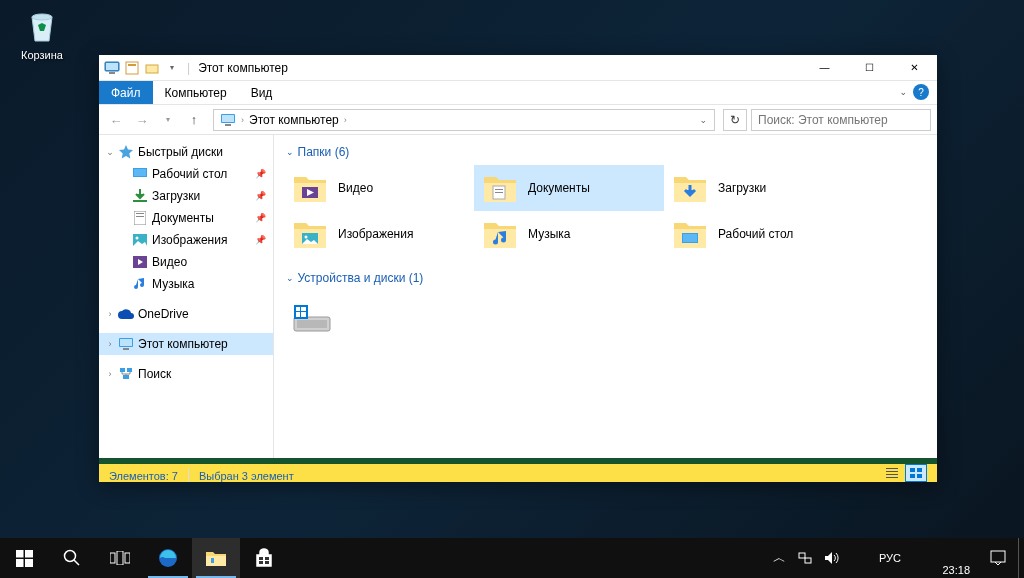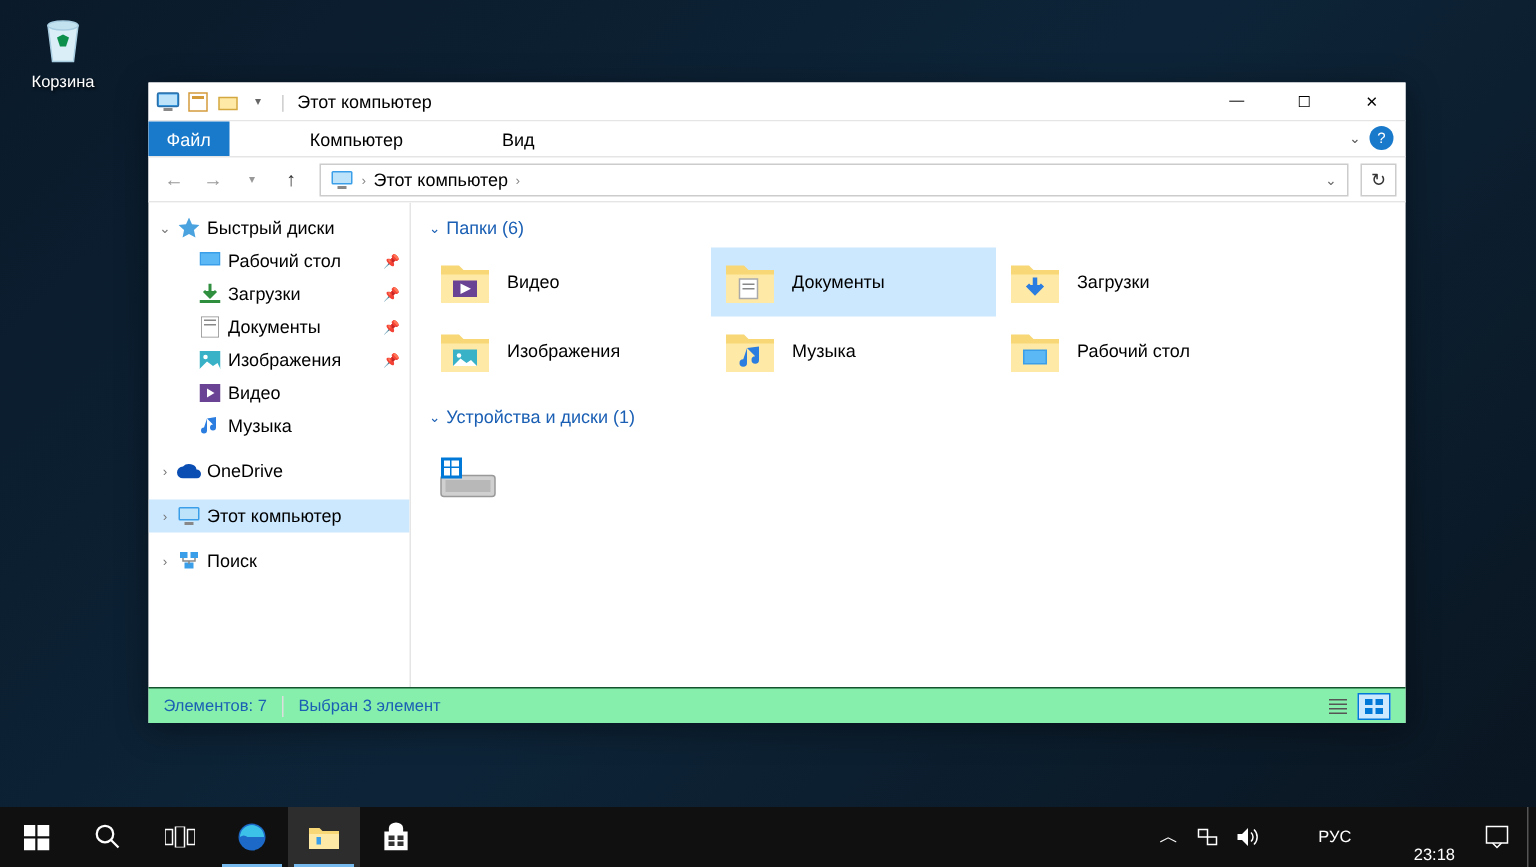--- a/index.html
+++ b/index.html
@@ -13,21 +13,21 @@
   
   
   .window { position: absolute; left: 99px; top: 55px; width: 838px; height: 427px; background: white; box-shadow: 0 4px 20px rgba(0,0,0,0.4); display: flex; flex-direction: column; }
   .titlebar { height: 26px; display: flex; align-items: center; background: #fff; border-bottom: 1px solid #e5e5e5; font-size: 12px; }
   .titlebar .qat { display: flex; align-items: center; gap: 2px; padding: 0 4px; }
   .qat-ic { width: 18px; height: 18px; display: flex; align-items: center; justify-content: center; }
   .titlebar .title { padding-left: 6px; flex: 1; }
   .win-controls { display: flex; }
   .win-btn { width: 45px; height: 26px; display: flex; align-items: center; justify-content: center; font-size: 10px; }
   
-  .ribbon-tabs { height: 24px; display: flex; align-items: stretch; background: #fff; border-bottom: 1px solid #e5e5e5; font-size: 12px; position: relative; gap: 42px; }
+  .ribbon-tabs { height: 24px; display: flex; align-items: stretch; background: #fff; border-bottom: 1px solid #e5e5e5; font-size: 12px; position: relative; }
   .tab { padding: 0 12px; display: flex; align-items: center; cursor: pointer; }
   .tab.file { background: #1979ca; color: white; }
   .help-icon { position: absolute; right: 8px; top: 3px; width: 16px; height: 16px; border-radius: 50%; background: #1979ca; color: white; font-size: 10px; display: flex; align-items: center; justify-content: center; }
   .ribbon-chevron { position: absolute; right: 30px; top: 6px; font-size: 9px; color: #555;}
   
   .navbar { height: 30px; display: flex; align-items: center; gap: 4px; padding: 2px 6px; border-bottom: 1px solid #e5e5e5; background: #fff; }
   .nav-btn { width: 22px; height: 22px; display: flex; align-items: center; justify-content: center; color: #999; font-size: 13px; }
   .nav-btn.active { color: #333; }
   .addr-bar { flex: 1; height: 22px; border: 1px solid #ccc; display: flex; align-items: center; font-size: 12px; padding: 0 3px; margin: 0 4px; }
   .addr-seg { display: flex; align-items: center; gap: 2px; padding: 0 3px; }
@@ -56,21 +56,21 @@
   .folder-ic { width: 36px; height: 34px; position: relative; }
   .folder-lbl { font-size: 12px; }
   .drive-item { width: 230px; height: 56px; display: flex; align-items: center; gap: 10px; padding: 4px 8px; }
   .drive-ic { width: 40px; height: 40px; }
   .drive-info { flex:1; }
   .drive-name { font-size: 12px; margin-bottom: 3px; }
   .drive-bar { width: 150px; height: 11px; border: 1px solid #b8b8b8; background: #e6e6e6; margin-bottom: 2px; position: relative; }
   .drive-fill { height: 100%; background: #26a0da; }
   .drive-text { font-size: 11px; color: #6d6d6d; }
   
-  .statusbar { height: 24px; border-top: 1px solid #14532d; display: flex; align-items: center; font-size: 11px; padding: 0 10px; color: #1a5fb4; background: #86efac; }
+  .statusbar { height: 24px; border-top: 6px solid #14532d; display: flex; align-items: flex-end; font-size: 11px; padding: 0 10px; color: #1a5fb4; background: #fde047; }
   .status-sep { width: 1px; height: 14px; background: #ddd; margin: 0 10px; }
   .status-right { margin-left: auto; display: flex; gap: 2px; }
   .view-btn { width: 22px; height: 18px; border: 1px solid transparent; display:flex;align-items:center;justify-content:center; }
   .view-btn.active { border-color: #0078d7; background: #cce8ff; }
   
   
   .taskbar { position: absolute; bottom: 0; left: 0; right: 0; height: 40px; background: #101010; display: flex; align-items: stretch; }
   .tb-btn { width: 48px; display: flex; align-items: center; justify-content: center; position: relative; }
   .tb-btn.active { background: rgba(255,255,255,0.12); }
   .tb-btn.active::after { content:''; position:absolute; bottom:0; left:4px; right:4px; height:2px; background:#76b9ed; }
@@ -153,20 +153,21 @@
           </svg>
         </span>
       <span class="addr-sep">›</span>
       <span class="addr-seg">Этот компьютер</span>
       <span class="addr-sep">›</span>
       <span class="addr-end">
           <span style="font-size:9px;">⌄</span>
         </span>
     </div>
     <div class="refresh-btn">↻</div>
+    <input class="search-box" placeholder="Поиск: Этот компьютер" style="">
   </div>
 
   <div class="body">
     <div class="sidebar">
       <div class="tree-item">
         <span class="tree-toggle">⌄</span>
         <span class="tree-ic">
             <svg width="14" height="14" viewBox="0 0 14 14">
               <path fill="#4aa3df" d="M7 0 l2 4.5 5 .5 -3.7 3.4 1 5 L7 11 2.7 13.4 l1-5 L0 5 l5-.5z"></path>
             </svg>

